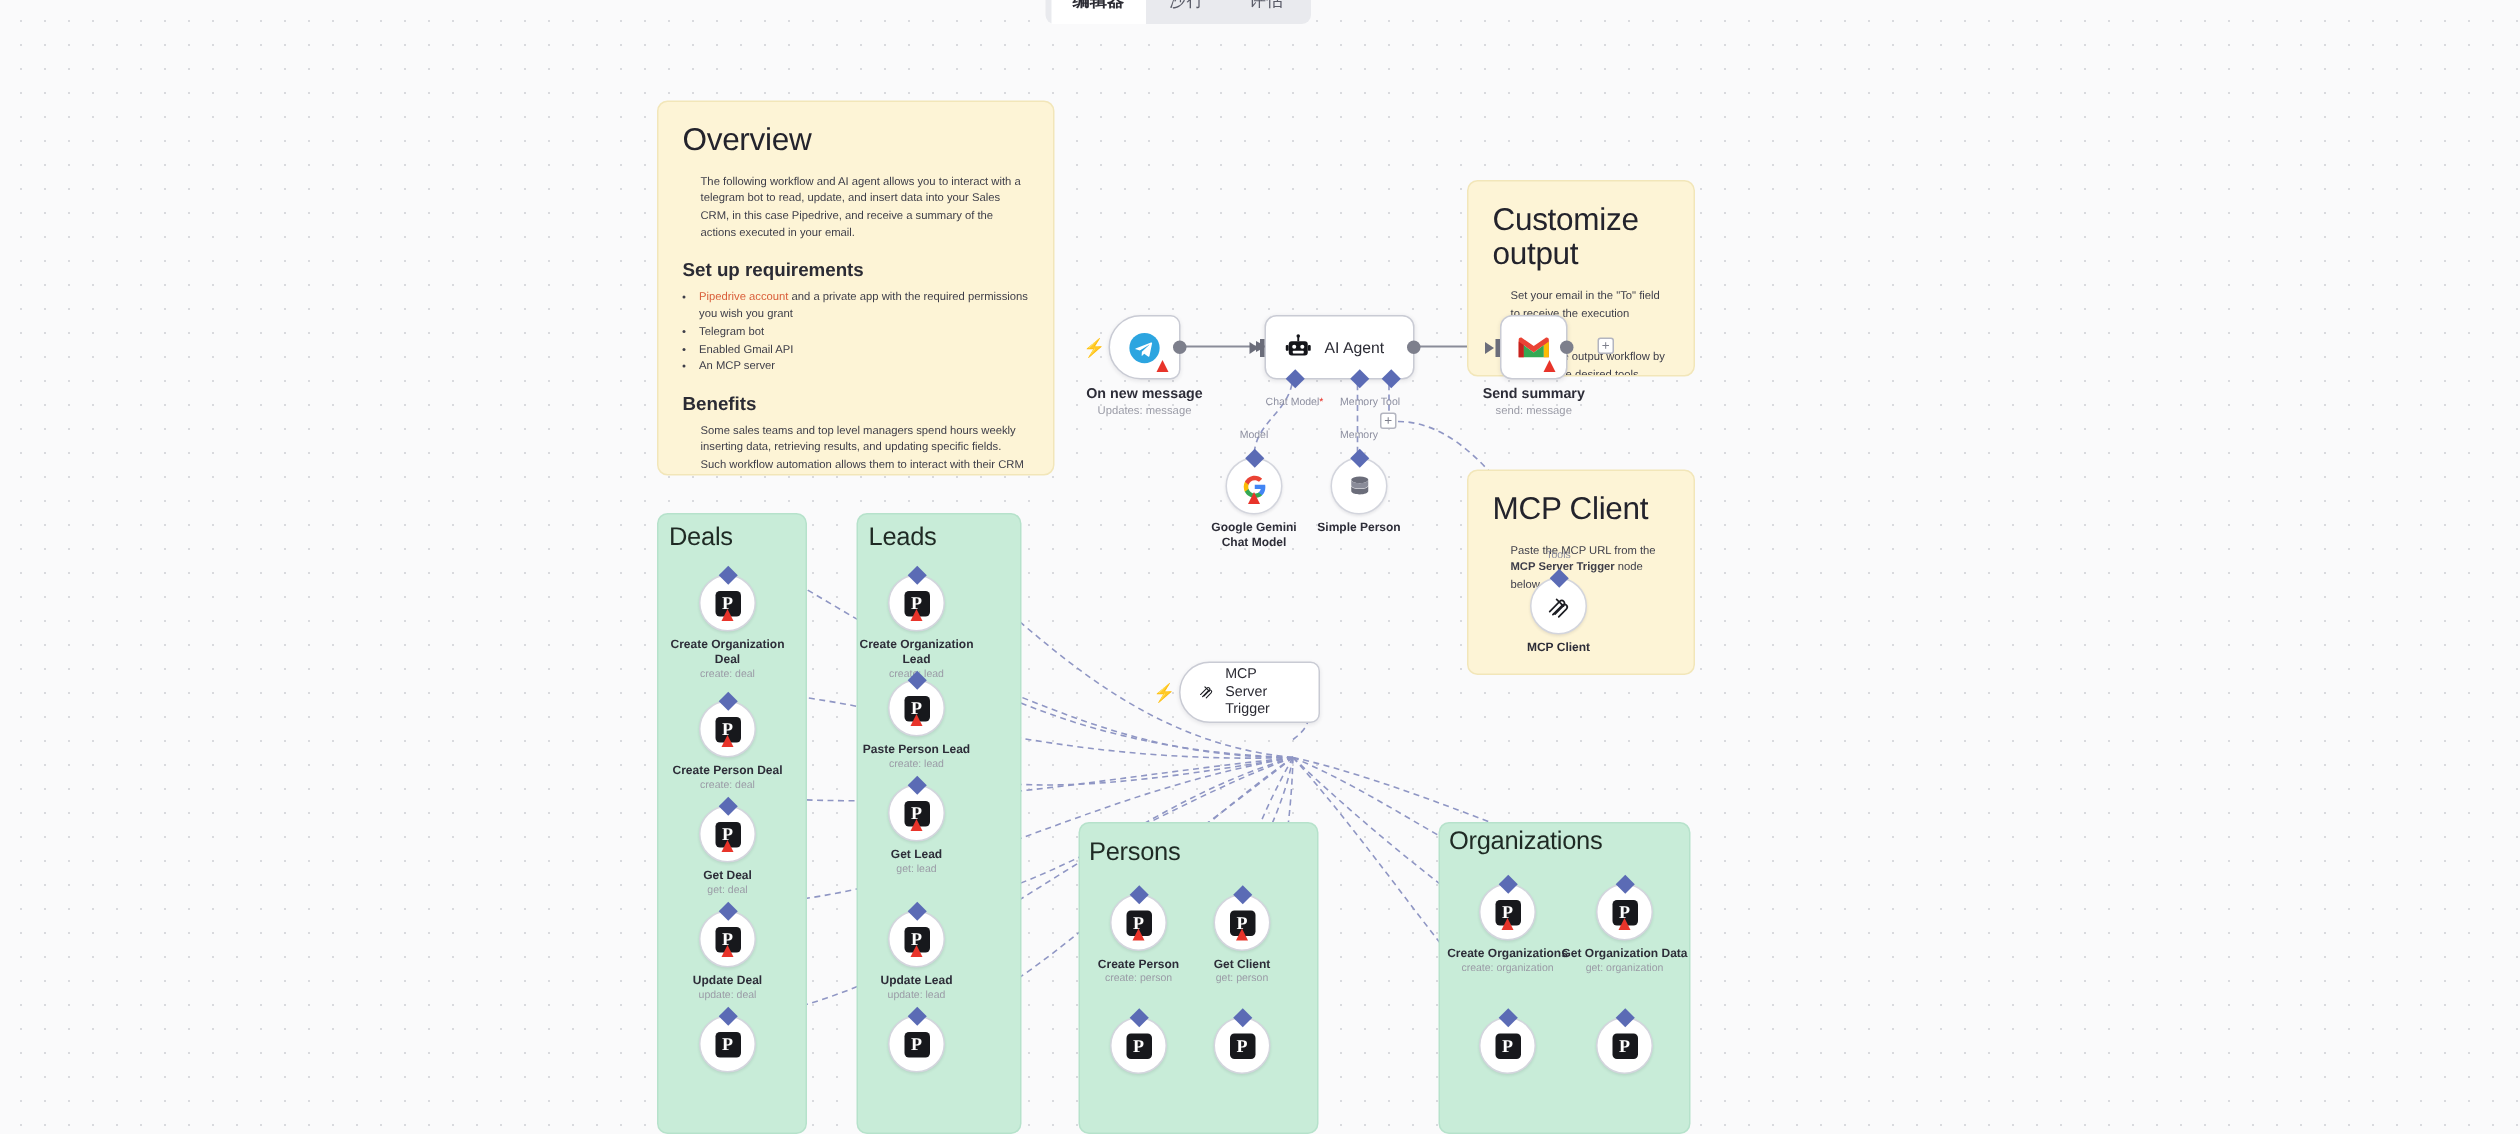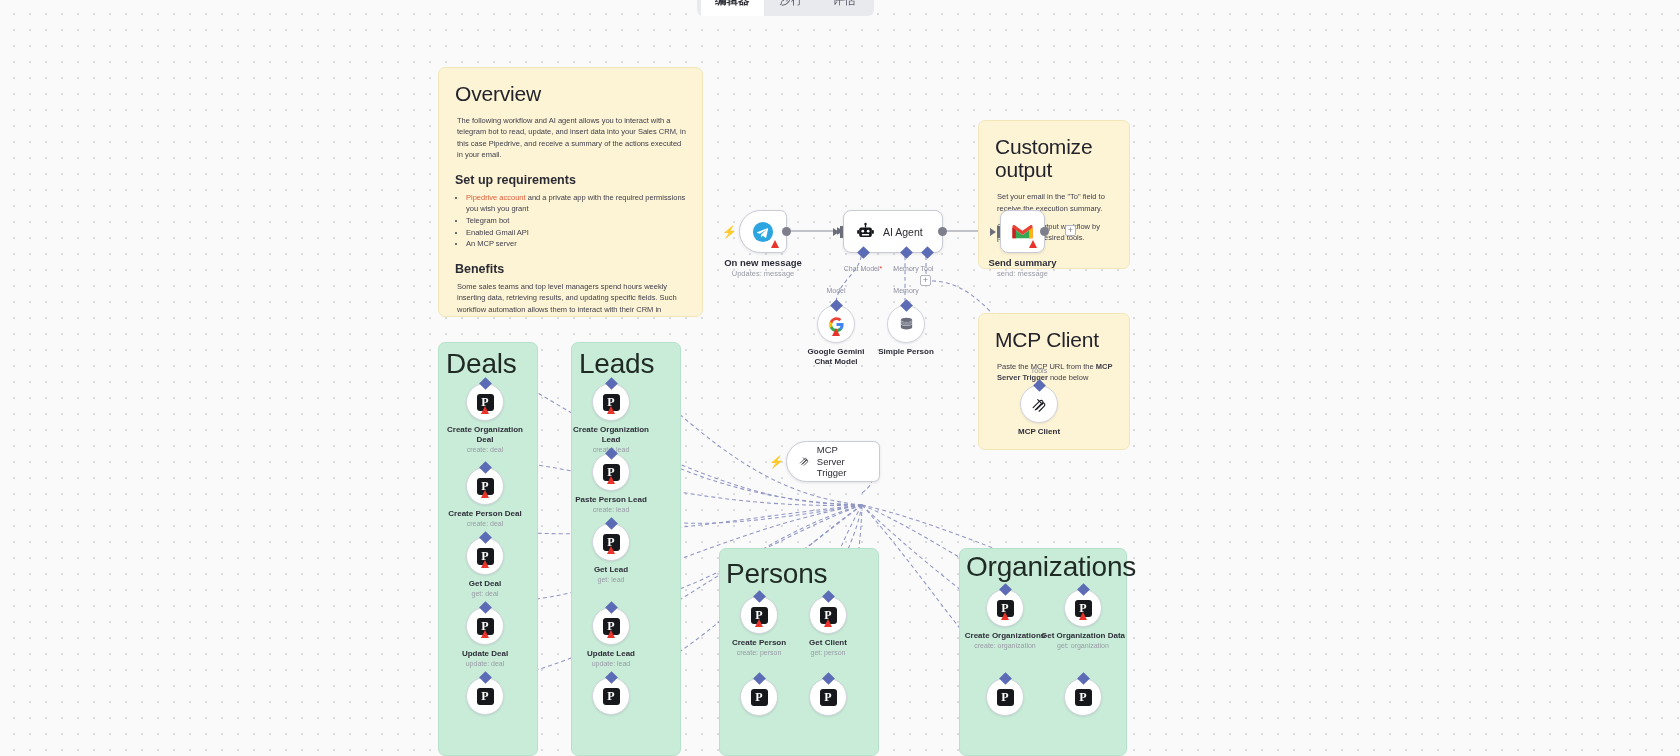--- a/index.html
+++ b/index.html
@@ -40,28 +40,28 @@
   .sticky.yellow { background: #fdf4d6; border: 1px solid #f2e6b9; }
   .sticky.green  { background: #c8ecd8; border: 1px solid #b6e2cb; }
   .sticky h1 {
     margin: 0 0 10px 0; font-size: 21px; font-weight: 400;
     color: #23232c; letter-spacing: -0.2px; line-height: 1.1;
   }
   .sticky h2 {
     margin: 12px 0 5px 0; font-size: 12.5px; font-weight: 700; color: #2b2b34;
   }
   .sticky p {
-    margin: 0 0 7px 2px; font-size: 7.5px; line-height: 1.52; color: #3d3d48;
+    margin: 0 0 7px 12px; font-size: 7.5px; line-height: 1.52; color: #3d3d48;
   }
   .sticky ul { margin: 0 0 4px 0; padding-left: 11px; }
   .sticky li { font-size: 7.5px; line-height: 1.55; color: #3d3d48; }
   .sticky a { color: #d95d39; text-decoration: none; }
   .sticky b { font-weight: 700; }
   .sticky-green-title {
-    position: absolute; font-size: 28px; font-weight: 400; color: #1f2a24;
+    position: absolute; font-size: 17px; font-weight: 400; color: #1f2a24;
     letter-spacing: -0.2px;
   }
 
   
   .node {
     position: absolute; background: #fff;
     border: 1px solid #c9cbd4; border-radius: 8px;
     display: flex; align-items: center;
     box-shadow: 0 1px 3px rgba(30,30,50,.10);
     z-index: 10;
@@ -219,21 +219,21 @@
       <li><a>Pipedrive account</a><span> and a private app with the required permissions you wish you grant</span></li>
       <li>Telegram bot</li>
       <li>Enabled Gmail API</li>
       <li>An MCP server</li>
     </ul>
     <h2>Benefits</h2>
     <p>Some sales teams and top level managers spend hours weekly inserting data, retrieving results, and updating specific fields. Such workflow automation allows them to interact with their CRM in natural language to get data and make the necessary changes in seconds.</p>
 
   </div>
 
-  <div class="sticky yellow" style="left:978px; top:120px; width:152px; height:149px;">
+  <div class="sticky yellow" style="left:978px; top:120px; width:152px; height:131px;">
     <h1>Customize output</h1>
     <p>Set your email in the "To" field to receive the execution summary.</p>
     <p>Change the output workflow by plugging the desired tools.</p>
   </div>
 
   <div class="sticky yellow" style="left:978px; top:313px; width:152px; height:137px;">
     <h1>MCP Client</h1>
     <p><span>Paste the MCP URL from the </span><b>MCP Server Trigger</b><span> node below</span></p>
   </div>
 

